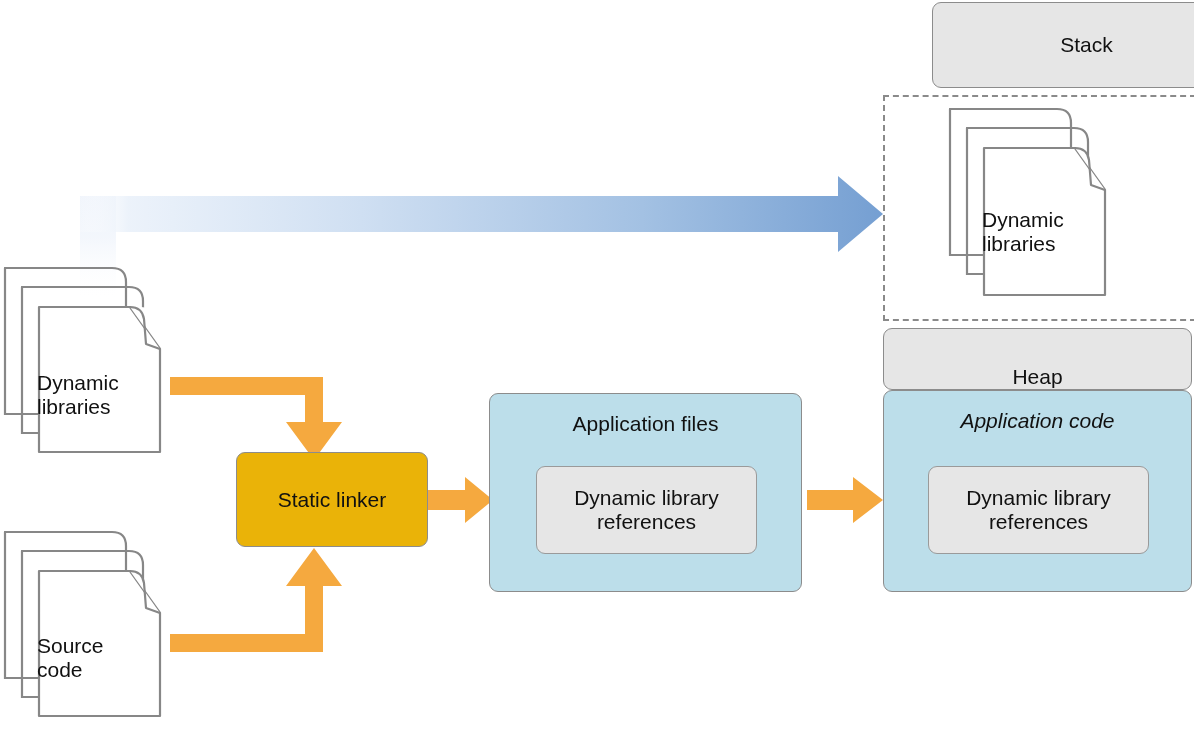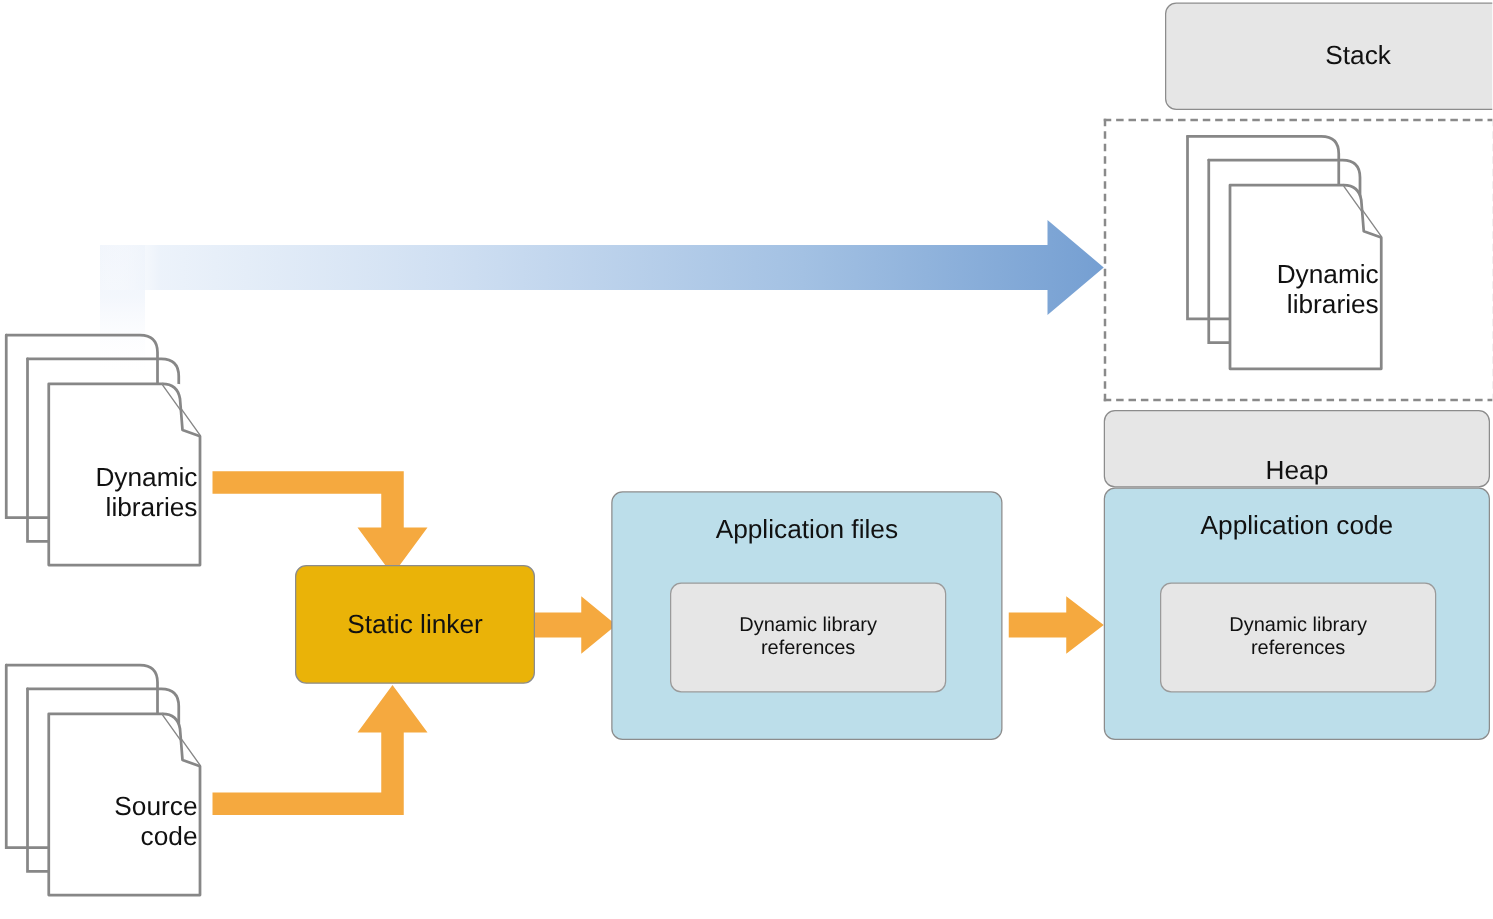--- a/index.html
+++ b/index.html
@@ -51,35 +51,35 @@
     box-sizing: border-box;
     border: 2px dashed #8a8a8a;
     background: transparent;
   }
 
   
   .docstack { position: absolute; }
   .docstack svg { display: block; }
   .doclabel {
     position: absolute;
-    text-align: right;
+    text-align: left;
     font-size: 21px;
     color: #111111;
     line-height: 1.15;
     white-space: pre-line;
   }
 
   
   .centered {
     position: absolute;
     display: flex;
     align-items: center;
     justify-content: center;
     text-align: center;
-    font-size: 16px;
+    font-size: 21px;
     color: #111111;
     line-height: 1.15;
     white-space: pre-line;
   }
 
   
   .arrow-svg { position: absolute; overflow: visible; }
 </style>
 </head>
 <body>
@@ -182,20 +182,20 @@
     </svg>
   </div>
   <div class="doclabel" style="left:982px; top:208px; width:121px;">Dynamic
 libraries</div>
 
   <div class="rbox gray" style="left:883px; top:328px; width:309px; height:62px; align-items:flex-end;">
     <span class="boxlabel">Heap</span>
   </div>
 
   <div class="rbox blue" style="left:883px; top:390px; width:309px; height:202px;">
-    <span class="boxlabel" style="margin-top:18px;">Application code</span>
+    <span class="boxlabel" style="margin-top:18px;font-style:italic;">Application code</span>
   </div>
   <div class="innergray centered" style="left:928px; top:466px; width:219px; height:86px;">
     <span>Dynamic library
 references</span>
   </div>
 
 </div>
 
 </body></html>

